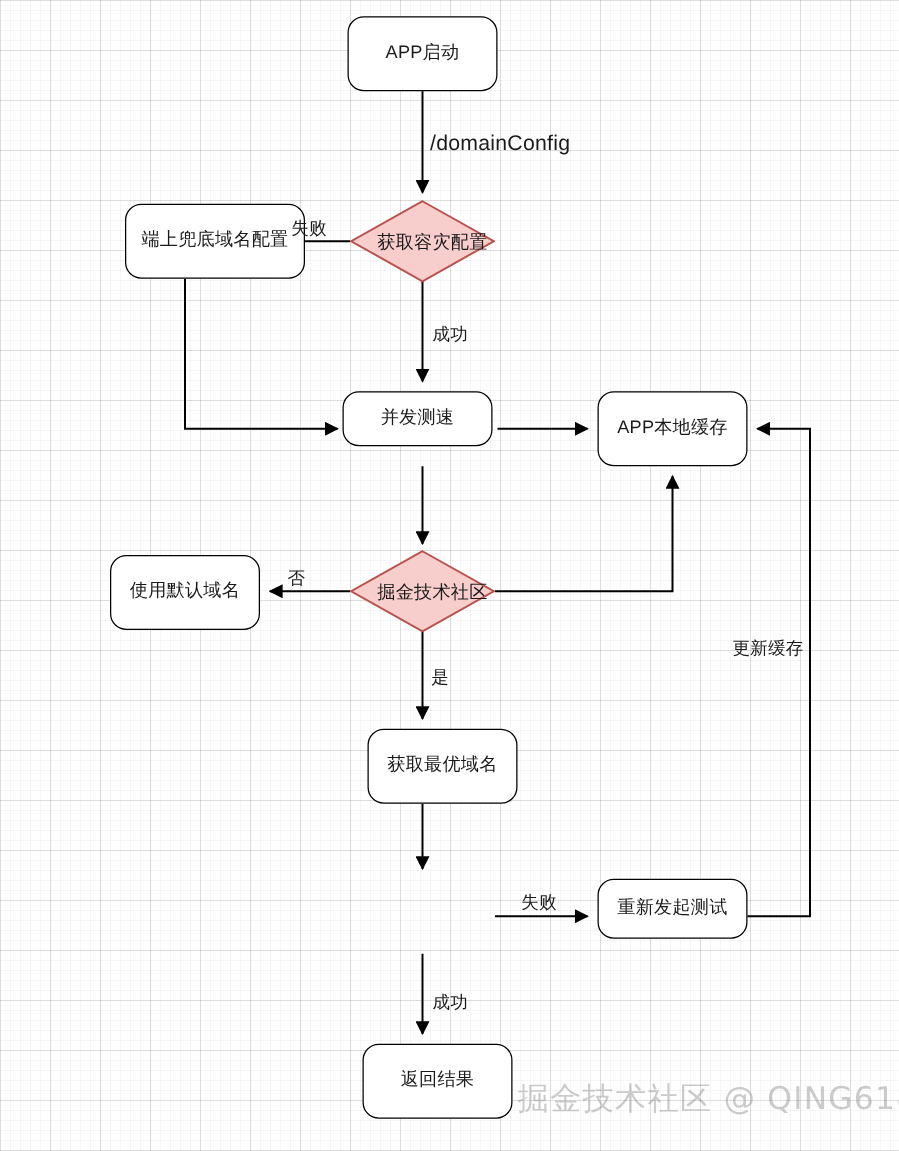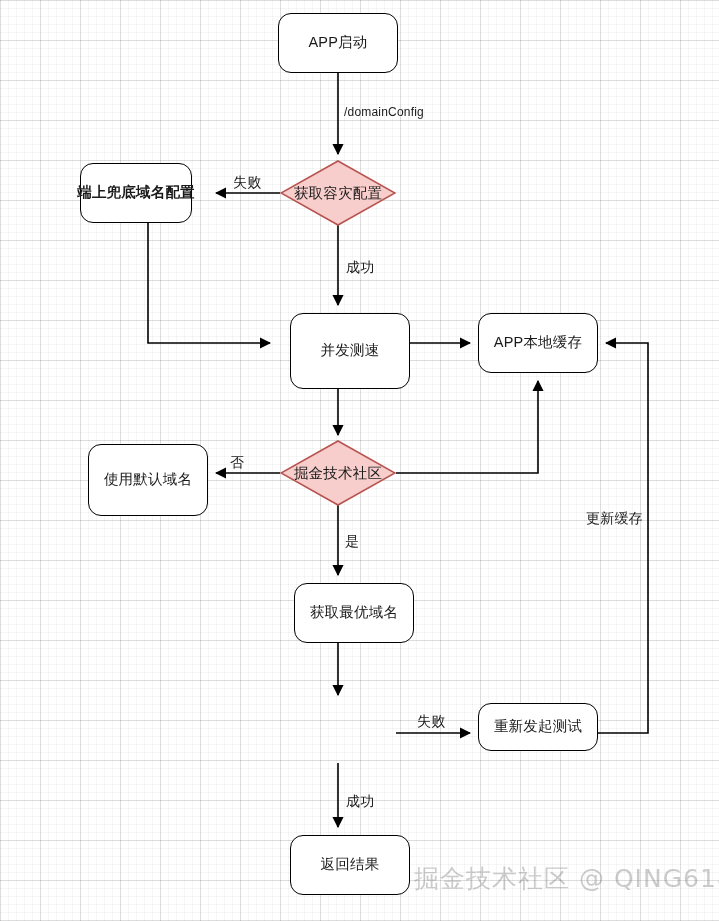--- a/index.html
+++ b/index.html
@@ -48,20 +48,21 @@
   }
   .node-label {
     font-size: 14.5px;
     color: #1a1a1a;
     line-height: 1.2;
     letter-spacing: 0.2px;
     white-space: nowrap;
   }
   .diamond-wrap {
     position: absolute;
+    padding-left: 16px;
   }
   .diamond-wrap svg {
     position: absolute;
     left: 0;
     top: 0;
     display: block;
   }
   .diamond-label {
     position: absolute;
     left: 0;
@@ -78,21 +79,21 @@
   }
   .edge-label {
     position: absolute;
     font-size: 14px;
     color: #1a1a1a;
     background: transparent;
     white-space: nowrap;
     letter-spacing: 0.2px;
   }
   .edge-label.en {
-    font-size: 12px;
+    font-size: 17px;
     text-align: right;
   }
   #watermark {
     position: absolute;
     left: 414px;
     top: 862px;
     font-size: 25px;
     color: rgba(125,125,125,0.40);
     white-space: nowrap;
     font-family: "DejaVu Sans", "Liberation Sans", sans-serif;
@@ -145,40 +146,40 @@
     <span class="node-label">APP启动</span>
   </div>
 
   <div class="diamond-wrap" style="left:280px; top:160px; width:116px; height:66px;">
     <svg width="116" height="66" viewBox="0 0 116 66" xmlns="http://www.w3.org/2000/svg">
       <polygon points="58,1 115,33 58,65 1,33" fill="#f8cecc" stroke="#b85450" stroke-width="1.6"></polygon>
     </svg>
     <div class="diamond-label">获取容灾配置</div>
   </div>
 
-  <div class="node node-box" style="left:80px; top:163px; width:112px; height:60px;font-weight:bold;">
+  <div class="node node-box" style="left:100px; top:163px; width:144px; height:60px;">
     <span class="node-label">端上兜底域名配置</span>
   </div>
 
-  <div class="node node-box" style="left:290px; top:313px; width:120px; height:76px;">
+  <div class="node node-box" style="left:274px; top:313px; width:120px; height:44px;">
     <span class="node-label">并发测速</span>
   </div>
 
   <div class="node node-box" style="left:478px; top:313px; width:120px; height:60px;">
     <span class="node-label">APP本地缓存</span>
   </div>
 
   <div class="diamond-wrap" style="left:280px; top:440px; width:116px; height:66px;">
     <svg width="116" height="66" viewBox="0 0 116 66" xmlns="http://www.w3.org/2000/svg">
       <polygon points="58,1 115,33 58,65 1,33" fill="#f8cecc" stroke="#b85450" stroke-width="1.6"></polygon>
     </svg>
     <div class="diamond-label">掘金技术社区</div>
   </div>
 
-  <div class="node node-box" style="left:88px; top:444px; width:120px; height:72px;">
+  <div class="node node-box" style="left:88px; top:444px; width:120px; height:60px;">
     <span class="node-label">使用默认域名</span>
   </div>
 
   <div class="node node-box" style="left:278px; top:583px; width:120px; height:60px;margin-left:16px;">
     <span class="node-label">获取最优域名</span>
   </div>
 
 
   <div class="node node-box" style="left:478px; top:703px; width:120px; height:48px;">
     <span class="node-label">重新发起测试</span>

